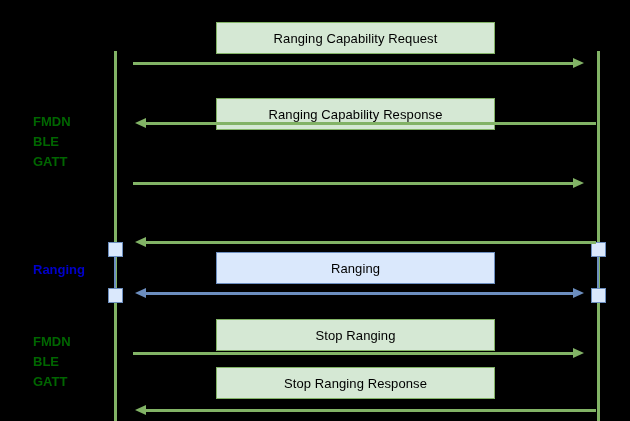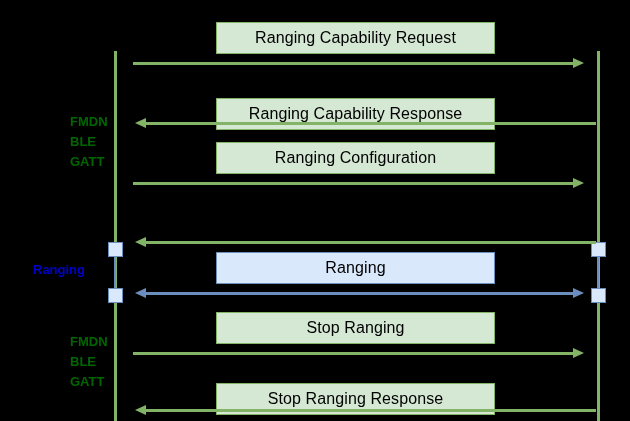--- a/index.html
+++ b/index.html
@@ -41,21 +41,21 @@
 
   .msg-box {
     position: absolute;
     left: 216px;
     width: 279px;
     height: 32px;
     box-sizing: border-box;
     display: flex;
     align-items: center;
     justify-content: center;
-    font-size: 16px;
+    font-size: 13px;
     color: #000000;
     letter-spacing: 0.1px;
   }
   .msg-green {
     background: #d5e8d4;
     border: 1px solid #82b366;
   }
   .msg-blue {
     background: #dae8fc;
     border: 1px solid #6c8ebf;
@@ -100,21 +100,21 @@
   }
 
   .phase-label {
     position: absolute;
     font-size: 13px;
     font-weight: bold;
     line-height: 20px;
     white-space: pre-line;
     text-align: left;
   }
-  .phase-green { color: #006600; margin-left: 37px; }
+  .phase-green { color: #006600; }
   .phase-blue  { color: #0000cc; }
 </style>
 </head>
 <body>
 
 <div id="diagram">
 
   <div class="lifeline lifeline-left" style="top:51px; height:370px;"></div>
   <div class="lifeline lifeline-right" style="top:51px; height:370px;"></div>
 
@@ -139,38 +139,37 @@
   <div class="msg-box msg-green" style="top:22px;">Ranging Capability Request</div>
   <div class="arrow green" style="left:133px; top:62px; width:440px;">
     <span class="arrow-head right green"></span>
   </div>
 
   <div class="msg-box msg-green" style="top:82px;margin-top:16px;">Ranging Capability Response</div>
   <div class="arrow green" style="left:146px; top:122px; width:450px;">
     <span class="arrow-head left green"></span>
   </div>
 
-  <div class="msg-box msg-green" style="top:142px;">Ranging Configuration</div>
   <div class="arrow green" style="left:133px; top:182px; width:440px;">
     <span class="arrow-head right green"></span>
   </div>
 
   <div class="arrow green" style="left:146px; top:241px; width:450px;">
     <span class="arrow-head left green"></span>
   </div>
 
   <div class="msg-box msg-blue" style="top:252px;">Ranging</div>
   <div class="arrow blue" style="left:146px; top:292px; width:427px;">
     <span class="arrow-head left blue"></span>
     <span class="arrow-head right blue"></span>
   </div>
 
-  <div class="msg-box msg-green" style="top:312px;">Stop Ranging</div>
+  <div class="msg-box msg-green" style="top:319px;">Stop Ranging</div>
   <div class="arrow green" style="left:133px; top:352px; width:440px;">
     <span class="arrow-head right green"></span>
   </div>
 
-  <div class="msg-box msg-green" style="top:367px;margin-top:16px;">Stop Ranging Response</div>
+  <div class="msg-box msg-green" style="top:367px;">Stop Ranging Response</div>
   <div class="arrow green" style="left:146px; top:409px; width:450px;">
     <span class="arrow-head left green"></span>
   </div>
 
 </div>
 
 </body></html>

